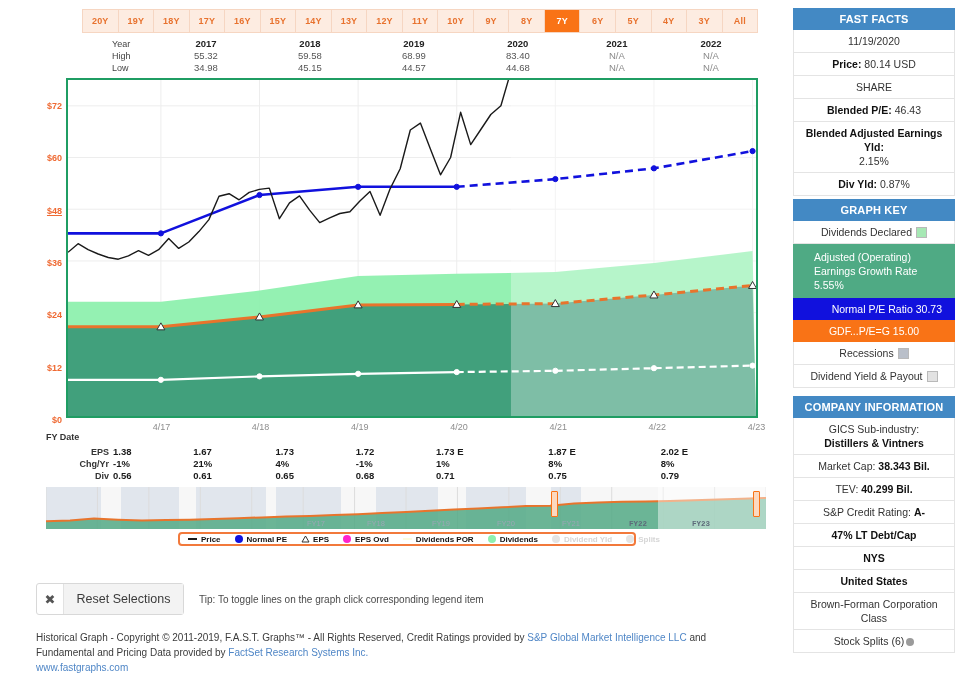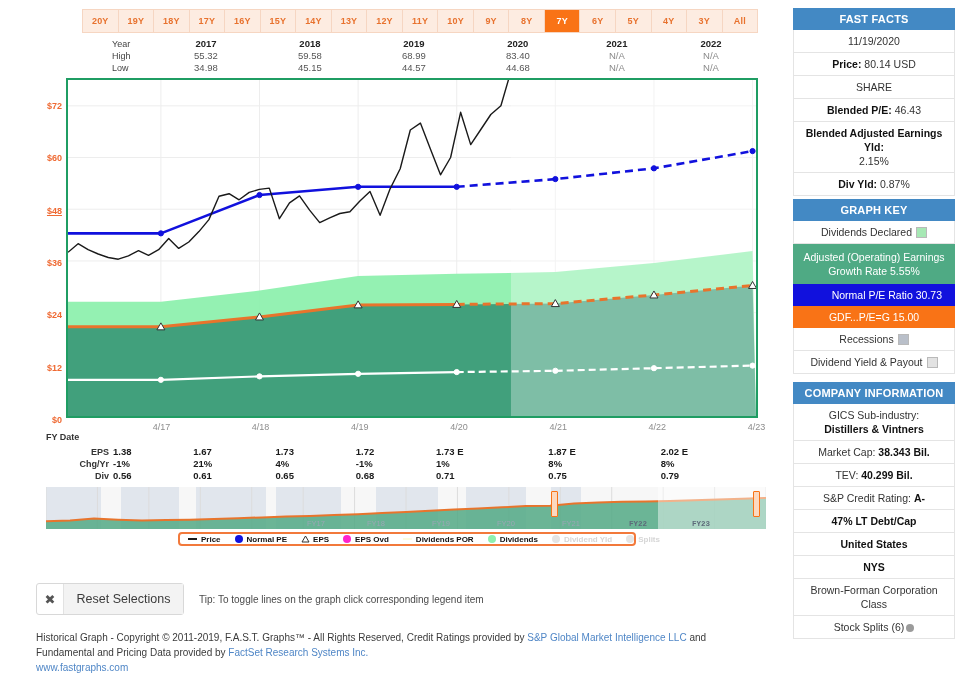--- a/index.html
+++ b/index.html
@@ -167,22 +167,22 @@
   .sb-row {
     border: 1px solid #e4e4e4; border-top: none;
     background: #ffffff;
     font-size: 10.5px; color: #333;
     text-align: center; padding: 4px 4px;
     line-height: 14px;
   }
   .sb-row b { color: #111; }
   .sb-green-block {
     background: #4faa84; color: #ffffff;
-    font-size: 10.5px; text-align: center;
-    padding: 5px 8px; line-height: 14px;
+    font-size: 10.5px; 
+    padding: 5px 20px; line-height: 14px;
     border: 1px solid #4faa84;
   }
   .sb-blue-block {
     background: #1111dd; color: #ffffff;
     font-size: 10.5px; text-align: right;
     padding: 4px 12px; border: 1px solid #1111dd;
   }
   .sb-orange-block {
     background: #f97316; color: #ffffff;
     font-size: 10.5px; text-align: center;
@@ -504,24 +504,24 @@
       <b>40.299 Bil.</b>
     </div>
     <div class="sb-row">
       <span>S&amp;P Credit Rating:</span>
       <b>A-</b>
     </div>
     <div class="sb-row">
       <b>47% LT Debt/Cap</b>
     </div>
     <div class="sb-row">
+      <b>NYS</b>
+    </div>
+    <div class="sb-row">
       <b>United States</b>
-    </div>
-    <div class="sb-row">
-      <b>NYS</b>
     </div>
     <div class="sb-row">Brown-Forman Corporation Class</div>
     <div class="sb-row">
       <span>Stock Splits (6)</span><span class="info-dot"></span>
     </div>
 
   </div>
 </div>
 
 </body></html>

